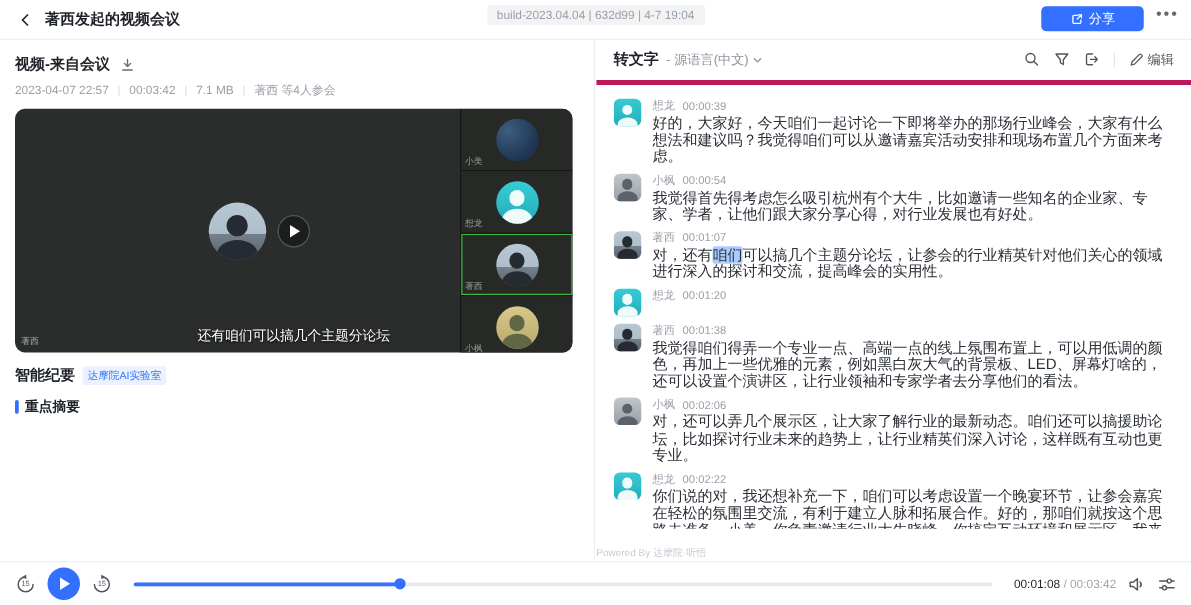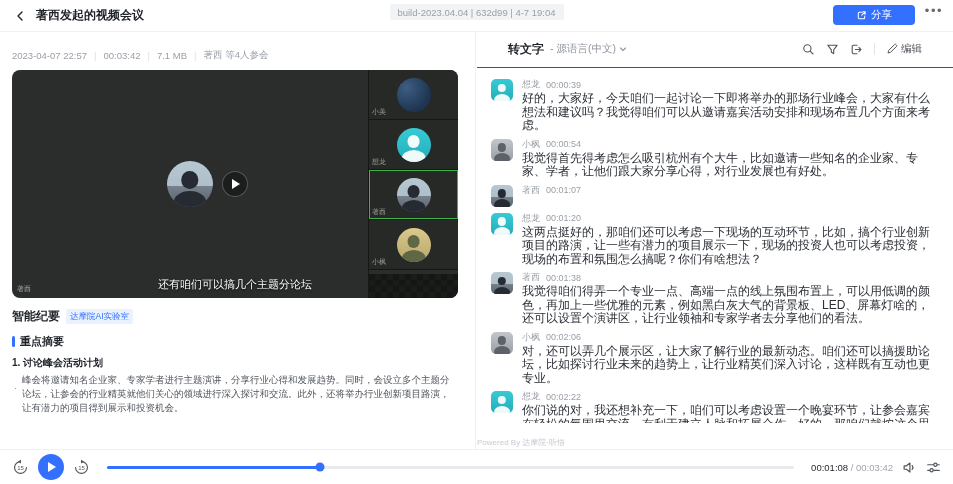--- a/index.html
+++ b/index.html
@@ -19,21 +19,21 @@
   .more-btn { position:absolute; right:10px; top:3px; color:#646a73; font-size:13px; letter-spacing:1.5px; cursor:pointer; }
 
   
   .left { position:absolute; top:31px; left:0; width:476px; bottom:35px; border-right:1px solid #eef0f2;
           padding:12px 18px 0 12px; overflow:hidden; }
   .lv-title-row { display:flex; align-items:center; gap:8px; }
   .lv-title { font-size:12px; font-weight:bold; }
   .lv-meta { margin-top:6px; font-size:9.5px; color:#9aa0a8; display:flex; align-items:center; gap:7px; }
   .sep { color:#dde0e4; }
 
-  .video { position:relative; margin-top:8px; width:446px; height:228px; border-radius:8px;
+  .video { position:relative; margin-top:8px; width:446px; height:195px; border-radius:8px;
            background:#2a2d2b; overflow:hidden; }
   .v-main { position:absolute; left:0; top:0; right:90px; bottom:0; }
   .v-center-avatar { position:absolute; left:50%; top:50%; transform:translate(-50%,-50%);
                      width:46px; height:46px; border-radius:50%; }
   .v-play { position:absolute; left:50%; top:50%; transform:translate(-50%,-50%); width:26px; height:26px;
             border-radius:50%; background:rgba(15,18,16,.55); border:1px solid rgba(255,255,255,.25);
             display:flex; align-items:center; justify-content:center; cursor:pointer; z-index:3; }
   .v-play .tri { width:0; height:0; border-left:8px solid #fff; border-top:5px solid transparent;
                  border-bottom:5px solid transparent; margin-left:2px; }
   .v-subtitle { position:absolute; left:0; right:0; bottom:6px; text-align:center; color:#fff;
@@ -74,22 +74,22 @@
   .sum-sec-bar { width:3px; height:11px; background:#3370ff; border-radius:1.5px; }
   .sum-sec-title { font-size:11px; font-weight:bold; }
   .sum-item { margin-top:7px; }
   .sum-item-title { font-size:10px; font-weight:bold; }
   .sum-item-text { position:relative; font-size:9.5px; color:#51565d; line-height:14px; margin-top:3px;
                    padding-left:10px; }
   .sum-item-text::before { content:"·"; position:absolute; left:2px; top:8px; color:#8f959e; }
 
   
   .right { position:absolute; top:31px; left:477px; right:0; bottom:35px; overflow:hidden; padding:0 14px; }
-  .r-head { height:37px; display:flex; align-items:center; border-bottom:1px solid #be185d;
-            margin:0 -14px; padding:0 31px; }
+  .r-head { height:37px; display:flex; align-items:center; border-bottom:4px solid #be185d;
+            margin:0 -14px; padding:0 14px; }
   .r-title { font-size:12px; font-weight:bold; }
   .r-subtitle { font-size:10.5px; color:#8f959e; margin-left:6px; }
   .caret { margin-left:3px; display:flex; }
   .r-spacer { flex:1; }
   .r-icons { display:flex; align-items:center; gap:11px; color:#51565d; }
   .icon-btn { display:flex; align-items:center; cursor:pointer; }
   .v-div { width:1px; height:12px; background:#e3e5e9; }
   .edit-btn { display:flex; align-items:center; gap:3px; font-size:10.5px; color:#51565d; cursor:pointer; }
 
   .tags { display:flex; gap:8px; margin-top:10px; }
@@ -139,20 +139,28 @@
       <svg width="11" height="11" viewBox="0 0 12 12">
           <path d="M6.5 2.5H3.6A1.1 1.1 0 0 0 2.5 3.6v4.8a1.1 1.1 0 0 0 1.1 1.1h4.8a1.1 1.1 0 0 0 1.1-1.1V6.5" fill="none" stroke="#fff" stroke-width="1.1" stroke-linecap="round"></path>
           <path d="M6.3 5.7 L10 2 M7.4 2H10v2.6" fill="none" stroke="#fff" stroke-width="1.1" stroke-linecap="round"></path>
         </svg>
       <span>分享</span>
     </div>
     <div class="more-btn">•••</div>
   </div>
 
   <div class="left">
+    <div class="lv-title-row">
+      <span class="lv-title">视频-来自会议</span>
+      <span class="icon-btn">
+        <svg width="12" height="12" viewBox="0 0 12 12">
+            <path d="M6 1.5v5.5 M3.5 4.7 6 7.2 8.5 4.7 M2.2 10h7.6" fill="none" stroke="#646a73" stroke-width="1.1" stroke-linecap="round" stroke-linejoin="round"></path>
+          </svg>
+      </span>
+    </div>
     <div class="lv-meta">
       <span>2023-04-07 22:57</span>
         <span class="sep">|</span>
       <span>00:03:42</span>
         <span class="sep">|</span>
       <span>7.1 MB</span>
         <span class="sep">|</span>
       <span>著西 等4人参会</span>
     </div>
 
@@ -190,27 +198,20 @@
     </div>
 
     <div class="sum-head">
       <span class="sum-title">智能纪要</span>
       <span class="sum-badge">达摩院AI实验室</span>
     </div>
     <div class="sum-sec">
       <span class="sum-sec-bar"></span>
       <span class="sum-sec-title">重点摘要</span>
     </div>
-    <div id="summary-items">
-  <div class="sum-item">
-    <div class="sum-item-title">1. 讨论峰会活动计划</div>
-    <div class="sum-item-text">峰会将邀请知名企业家、专家学者进行主题演讲，分享行业心得和发展趋势。同时，会设立多个主题分论坛，让参会的行业精英就他们关心的领域进行深入探讨和交流。此外，还将举办行业创新项目路演，让有潜力的项目得到展示和投资机会。</div>
-  </div>
-
-</div>
   </div>
 
   <div class="right">
     <div class="r-head">
       <span class="r-title">转文字</span>
       <span class="r-subtitle">- 源语言(中文)</span>
       <span class="caret">
         <svg width="8" height="8" viewBox="0 0 8 8">
             <path d="M1.5 3 4 5.5 6.5 3" fill="none" stroke="#8f959e" stroke-width="1.1" stroke-linecap="round"></path>
           </svg>
@@ -268,31 +269,31 @@
     </div>
   </div>
 
   <div class="msg">
     <div class="avatar person av-beach"></div>
     <div class="msg-body">
       <div class="msg-headrow">
         <span class="msg-name">著西</span>
         <span class="msg-time">00:01:07</span>
       </div>
+      <div class="msg-text"><span>对，还有</span><span class="hl">咱们</span><span>可以搞几个主题分论坛，让参会的行业精英针对他们关心的领域进行深入的探讨和交流，提高峰会的实用性。</span></div>
     </div>
   </div>
 
   <div class="msg">
     <div class="avatar person av-teal"></div>
     <div class="msg-body">
       <div class="msg-headrow">
         <span class="msg-name">想龙</span>
         <span class="msg-time">00:01:20</span>
       </div>
-      <div class="msg-text"><span>这两点挺好的，那咱们还可以考虑一下现场的互动环节，比如，搞个行业创新项目的路演，让一些有潜力的项目展示一下，现场的投资人也可以考虑投资，现场的布置和氛围怎么搞呢？你们有啥想法？</span></div>
     </div>
   </div>
 
   <div class="msg">
     <div class="avatar person av-beach"></div>
     <div class="msg-body">
       <div class="msg-headrow">
         <span class="msg-name">著西</span>
         <span class="msg-time">00:01:38</span>
       </div>

